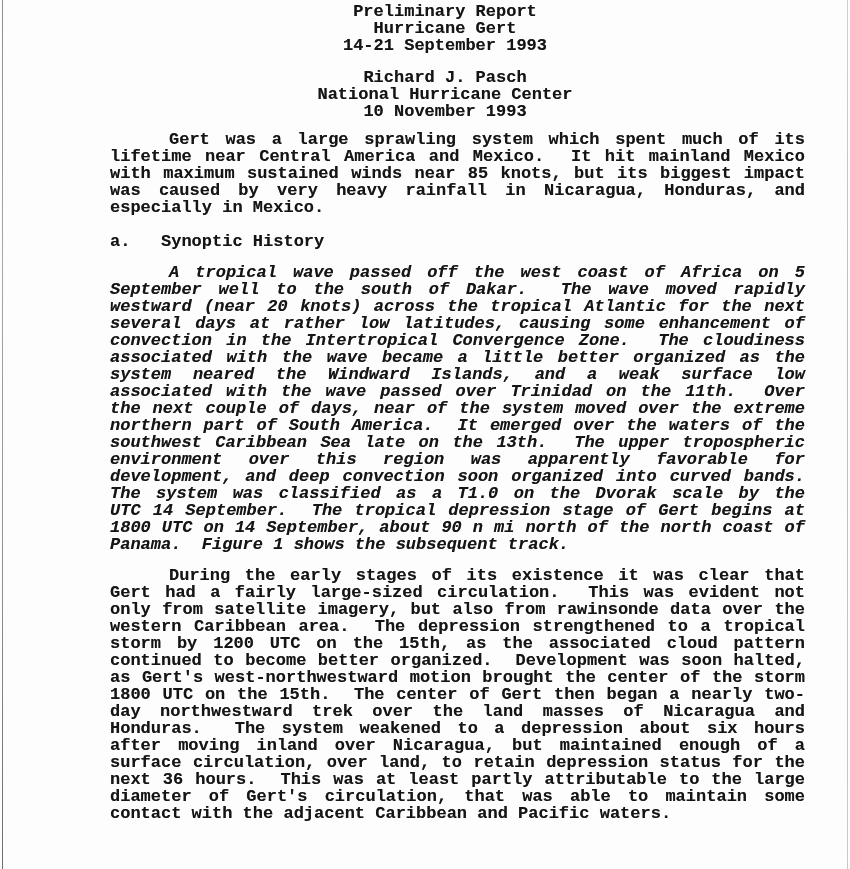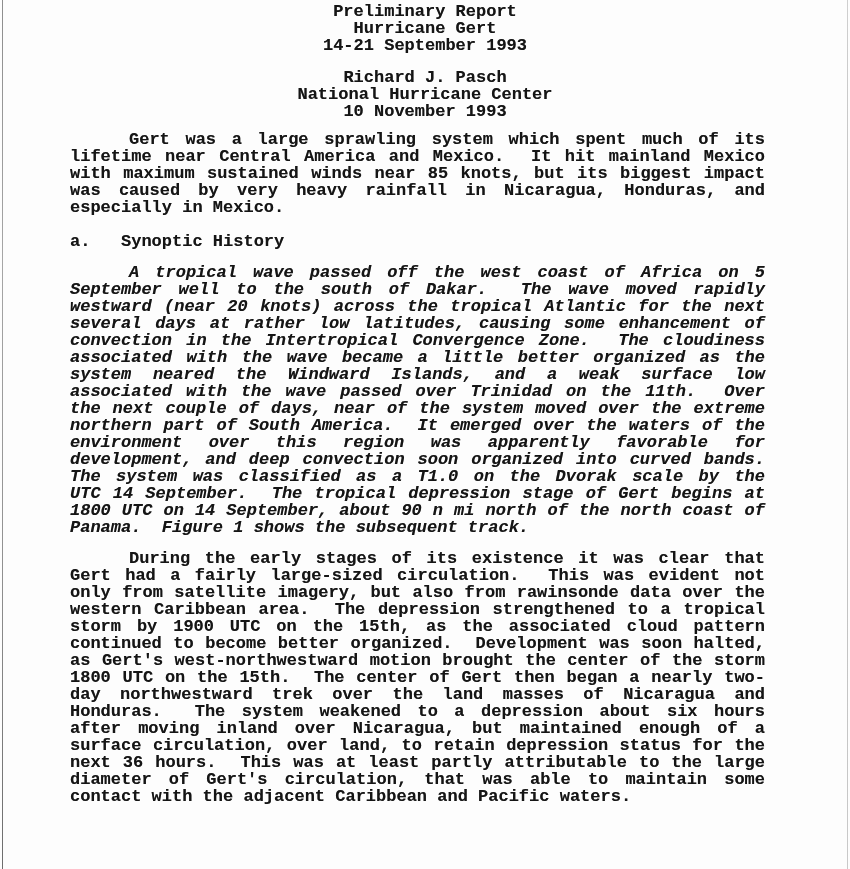--- a/index.html
+++ b/index.html
@@ -10,21 +10,21 @@
     overflow: hidden;
     position: relative;
     background: #fdfdfd;
     color: #151515;
     font-family: "Liberation Mono", "DejaVu Sans Mono", monospace;
     font-weight: 700;
     font-size: 17px;
     line-height: 17px;
     text-shadow: 0 0 0.5px rgba(0,0,0,0.45);
   }
-  main { padding-top: 3px; }
+  main { padding-top: 3px; margin-left: 40px; }
 
   .center { text-align: center; }
   .center .line { text-align: center; }
 
   .para, .heading {
     margin-left: 70px;
     width: 695px;
   }
   .para .line {
     text-align: justify;
@@ -75,33 +75,34 @@
       <div class="line indent">A tropical wave passed off the west coast of Africa on 5</div>
       <div class="line">September well to the south of Dakar.&nbsp; The wave moved rapidly</div>
       <div class="line">westward (near 20 knots) across the tropical Atlantic for the next</div>
       <div class="line">several days at rather low latitudes, causing some enhancement of</div>
       <div class="line">convection in the Intertropical Convergence Zone.&nbsp; The cloudiness</div>
       <div class="line">associated with the wave became a little better organized as the</div>
       <div class="line">system neared the Windward Islands, and a weak surface low</div>
       <div class="line">associated with the wave passed over Trinidad on the 11th.&nbsp; Over</div>
       <div class="line">the next couple of days, near of the system moved over the extreme</div>
       <div class="line">northern part of South America.&nbsp; It emerged over the waters of the</div>
+      <div class="line">southwest Caribbean Sea late on the 13th.&nbsp; The upper tropospheric</div>
       <div class="line">environment over this region was apparently favorable for</div>
       <div class="line">development, and deep convection soon organized into curved bands.</div>
       <div class="line">The system was classified as a T1.0 on the Dvorak scale by the</div>
       <div class="line">UTC 14 September.&nbsp; The tropical depression stage of Gert begins at</div>
       <div class="line">1800 UTC on 14 September, about 90 n mi north of the north coast of</div>
       <div class="line last">Panama.&nbsp; Figure 1 shows the subsequent track.</div>
     </section>
   <section class="para p3">
       <div class="line indent">During the early stages of its existence it was clear that</div>
       <div class="line">Gert had a fairly large-sized circulation.&nbsp; This was evident not</div>
       <div class="line">only from satellite imagery, but also from rawinsonde data over the</div>
       <div class="line">western Caribbean area.&nbsp; The depression strengthened to a tropical</div>
-      <div class="line">storm by 1900 UTC on the 15th, as the associated cloud pattern</div>
+      <div class="line">storm by 1200 UTC on the 15th, as the associated cloud pattern</div>
       <div class="line">continued to become better organized.&nbsp; Development was soon halted,</div>
       <div class="line">as Gert's west-northwestward motion brought the center of the storm</div>
       <div class="line">1800 UTC on the 15th.&nbsp; The center of Gert then began a nearly two-</div>
       <div class="line">day northwestward trek over the land masses of Nicaragua and</div>
       <div class="line">Honduras.&nbsp; The system weakened to a depression about six hours</div>
       <div class="line">after moving inland over Nicaragua, but maintained enough of a</div>
       <div class="line">surface circulation, over land, to retain depression status for the</div>
       <div class="line">next 36 hours.&nbsp; This was at least partly attributable to the large</div>
       <div class="line">diameter of Gert's circulation, that was able to maintain some</div>
       <div class="line last">contact with the adjacent Caribbean and Pacific waters.</div>

